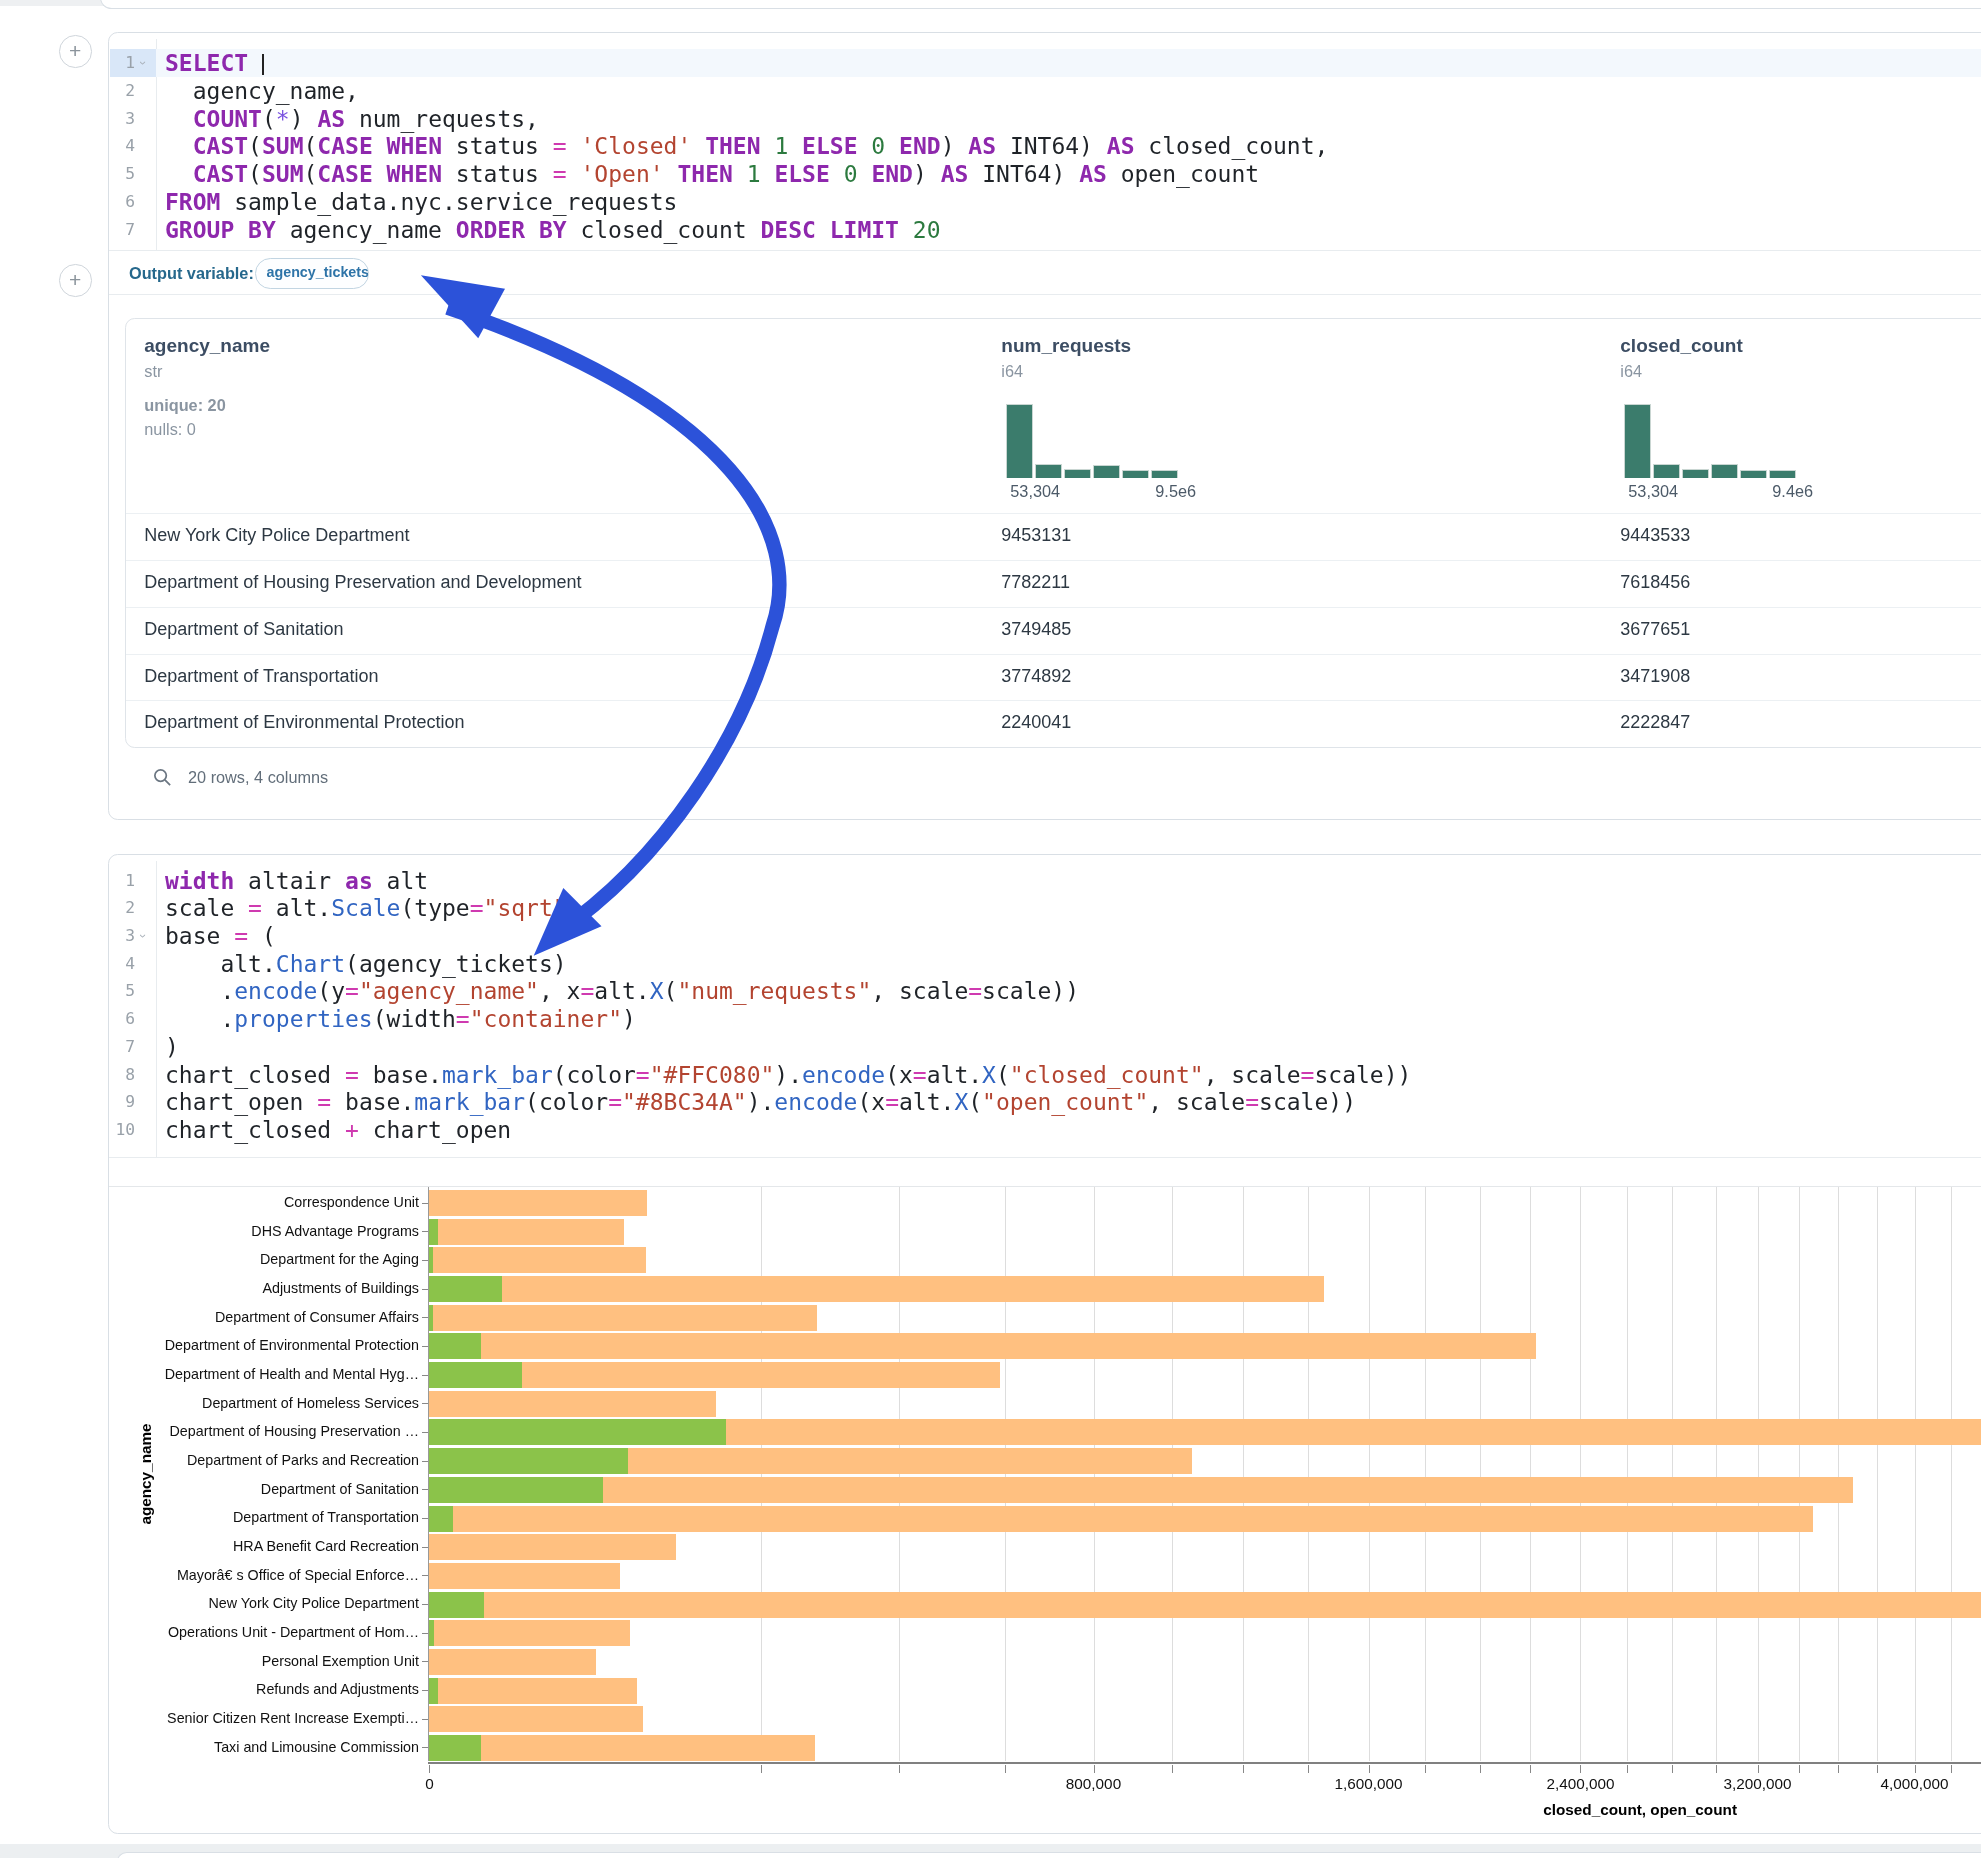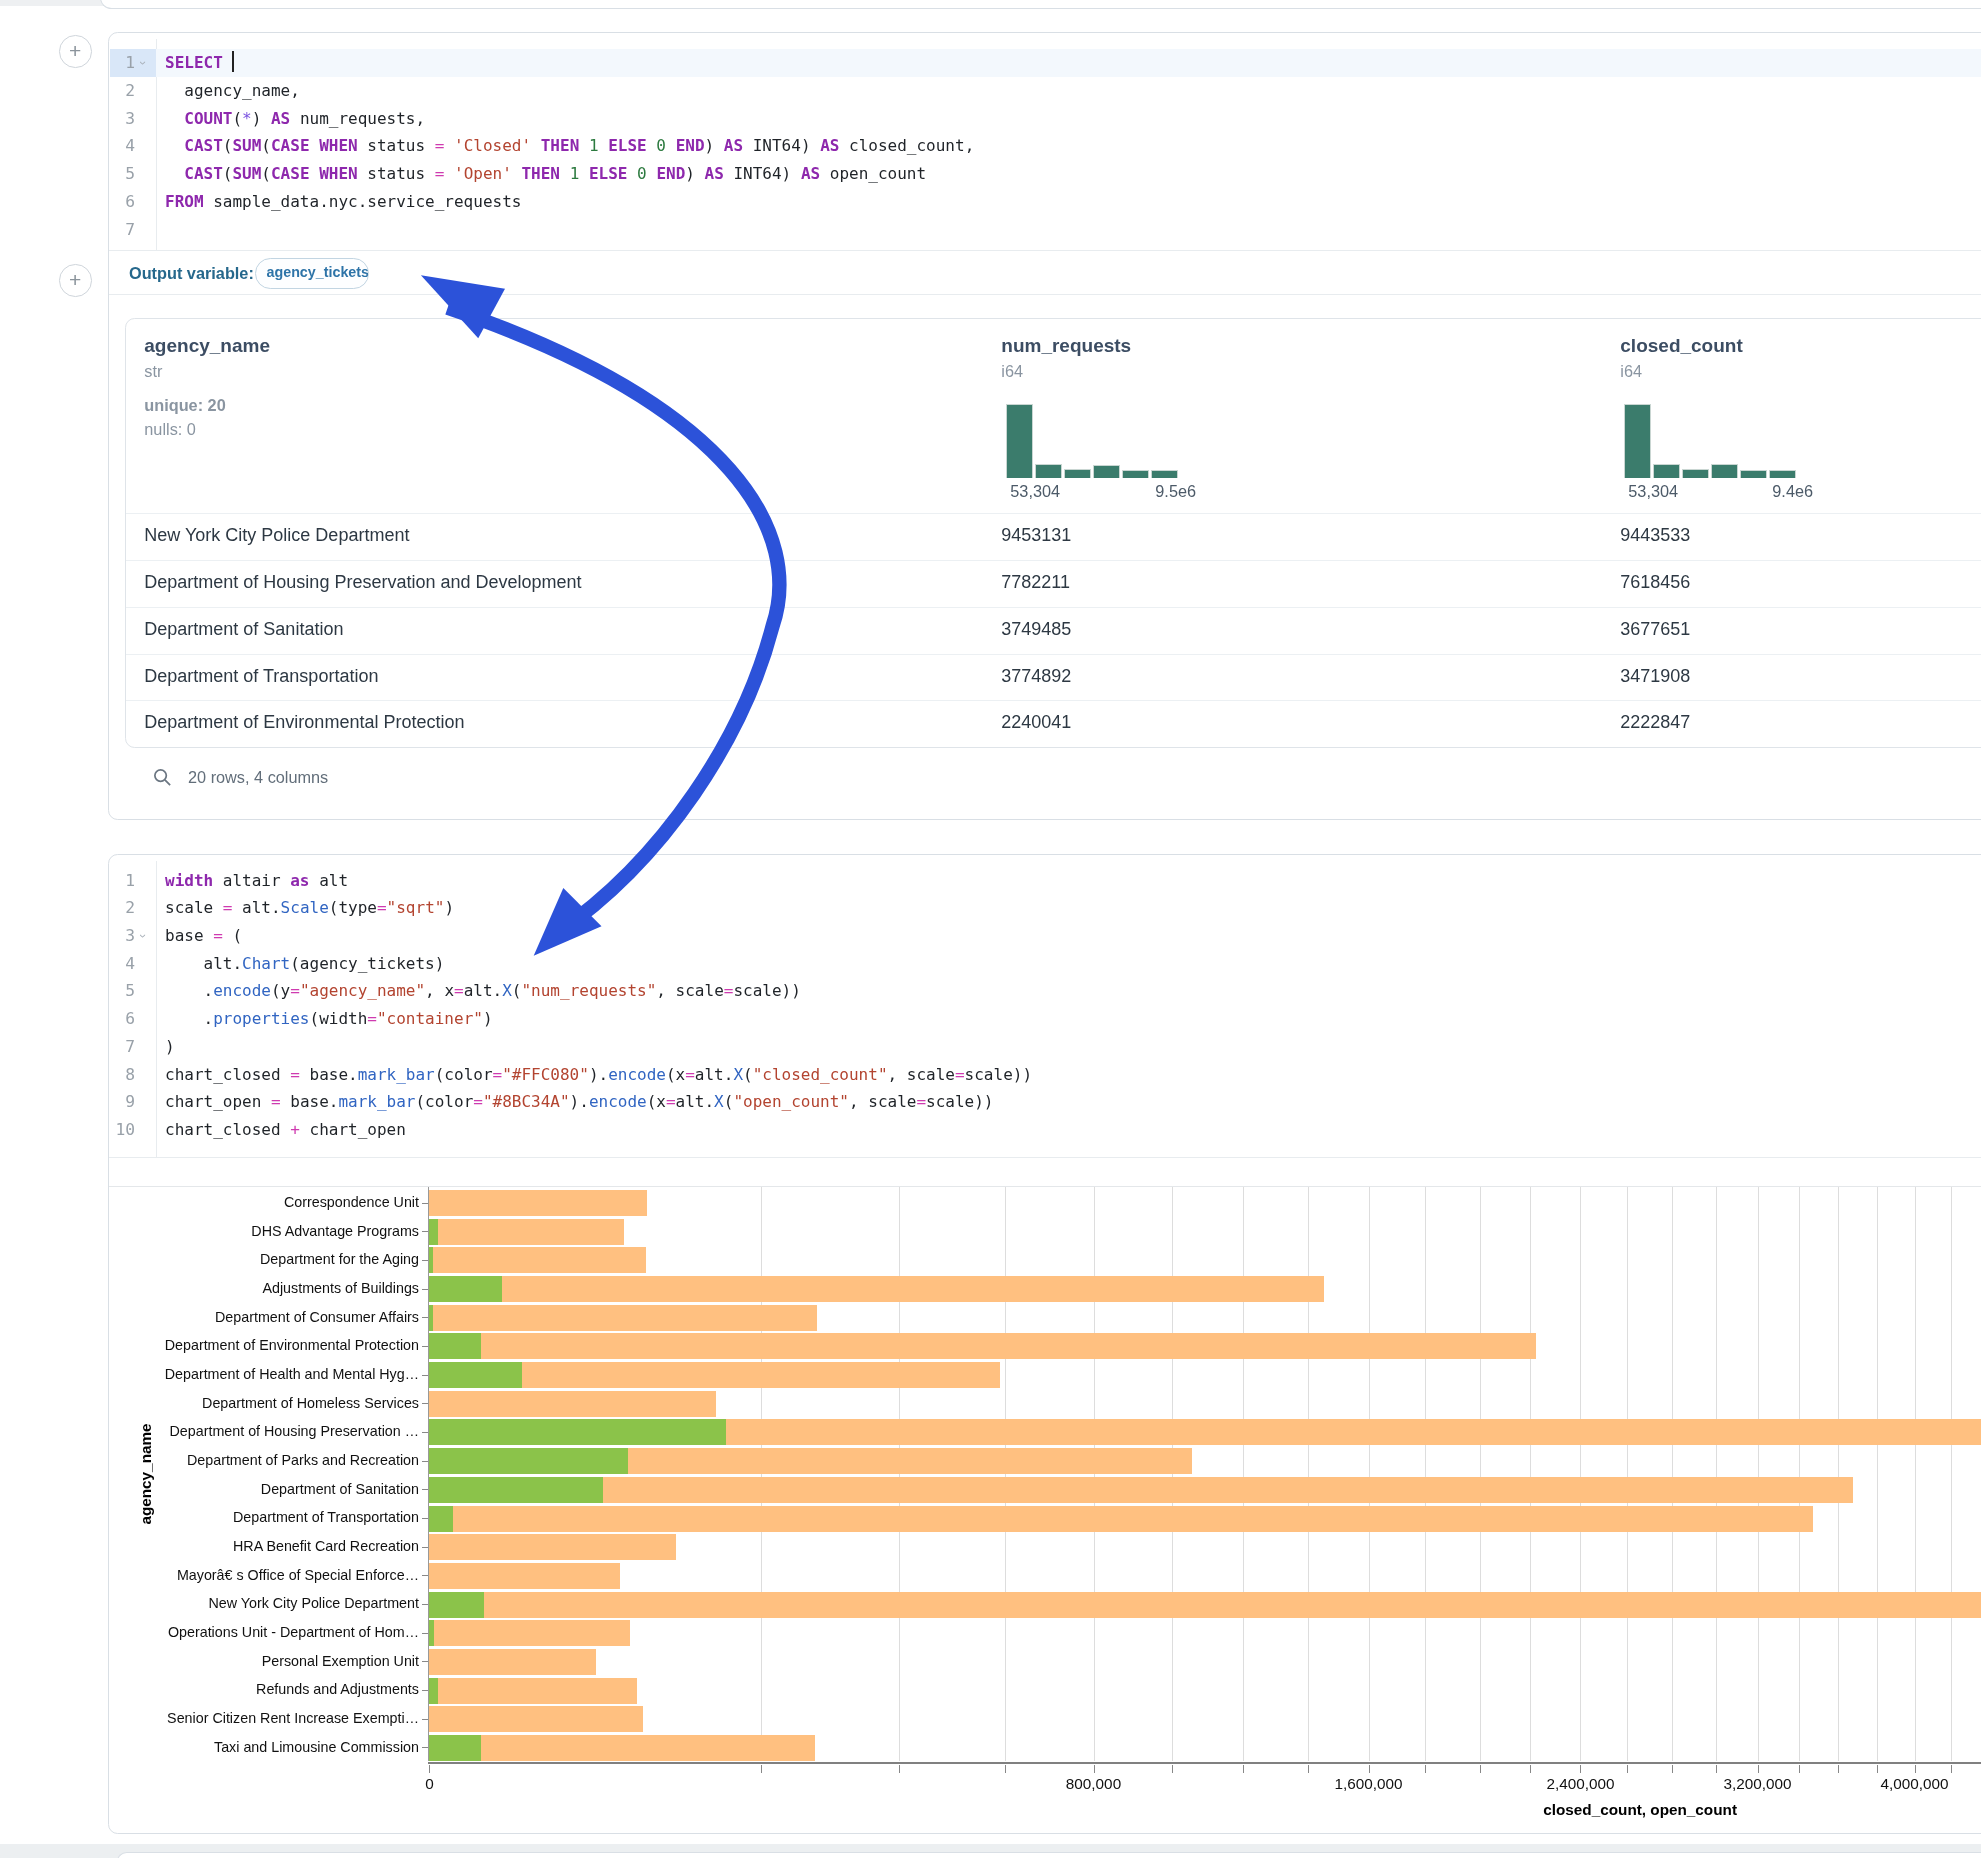--- a/index.html
+++ b/index.html
@@ -19,21 +19,21 @@
             border:1.4px solid #d9dfe5;border-bottom:none;border-right:none;border-radius:9.6px 0 0 0;box-sizing:border-box;}
   
   .code-row{position:absolute;left:0;right:0;height:28px;}
   .hl-full{position:absolute;left:1px;right:0;top:0;bottom:0;background:#f3f8fd;}
   .hl-gutter{position:absolute;left:1px;width:46px;top:0;bottom:0;background:#d9e7f8;}
   .lnum{position:absolute;left:0;width:26px;text-align:right;font-family:"DejaVu Sans Mono",monospace;
         font-size:16.3px;line-height:28px;color:#99a1a9;}
   .chev{position:absolute;left:32px;top:0;font-size:12.4px;color:#aab2ba;line-height:28px;
         transform:rotate(90deg);transform-origin:center;}
   .code-text{position:absolute;left:56px;white-space:pre;font-family:"DejaVu Sans Mono",monospace;
-             font-size:16px;line-height:28px;color:#1f2328;}
+             font-size:23px;line-height:28px;color:#1f2328;}
   .gutter-line{position:absolute;left:47px;width:1px;background:#e8ecef;}
   .tk-kw{color:#8e28ad;font-weight:bold;}
   .tk-fn{color:#3165c2;}
   .tk-sr{color:#b34430;}
   .tk-nm{color:#2c7a3f;}
   .tk-op{color:#cf3ab0;}
   .tk-st{color:#7a52e0;}
   .tk-pl{color:#1f2328;}
   .cursor{display:inline-block;width:1.9px;height:21px;background:#222;vertical-align:-3.8px;}
   .hdiv{position:absolute;left:0;right:0;height:1px;background:#e8ecef;}
@@ -98,20 +98,21 @@
         <div class="code-row" style="top:127px;">
           <div class="lnum">5</div>
           <div class="code-text"><span class="tk-pl">  </span><span class="tk-kw">CAST</span><span class="tk-pl">(</span><span class="tk-kw">SUM</span><span class="tk-pl">(</span><span class="tk-kw">CASE</span><span class="tk-pl"> </span><span class="tk-kw">WHEN</span><span class="tk-pl"> status </span><span class="tk-op">=</span><span class="tk-pl"> </span><span class="tk-sr">'Open'</span><span class="tk-pl"> </span><span class="tk-kw">THEN</span><span class="tk-pl"> </span><span class="tk-nm">1</span><span class="tk-pl"> </span><span class="tk-kw">ELSE</span><span class="tk-pl"> </span><span class="tk-nm">0</span><span class="tk-pl"> </span><span class="tk-kw">END</span><span class="tk-pl">) </span><span class="tk-kw">AS</span><span class="tk-pl"> INT64) </span><span class="tk-kw">AS</span><span class="tk-pl"> open_count</span></div>
         </div>
         <div class="code-row" style="top:155px;">
           <div class="lnum">6</div>
           <div class="code-text"><span class="tk-kw">FROM</span><span class="tk-pl"> sample_data.nyc.service_requests</span></div>
         </div>
         <div class="code-row" style="top:183px;">
           <div class="lnum">7</div>
+          <div class="code-text"><span class="tk-kw">GROUP BY</span><span class="tk-pl"> agency_name </span><span class="tk-kw">ORDER BY</span><span class="tk-pl"> closed_count </span><span class="tk-kw">DESC</span><span class="tk-pl"> </span><span class="tk-kw">LIMIT</span><span class="tk-pl"> </span><span class="tk-nm">20</span></div>
         </div>
       </div>
     <div class="hdiv" style="top:217px;"></div>
 
     <div class="outvar-label" style="left:20px;top:231px;">Output variable:</div>
     <div class="outvar-pill" style="left:146px;top:225px;width:114px;height:31px;">
       <span>agency_tickets</span>
     </div>
     <div class="hdiv" style="top:261px;"></div>
 

